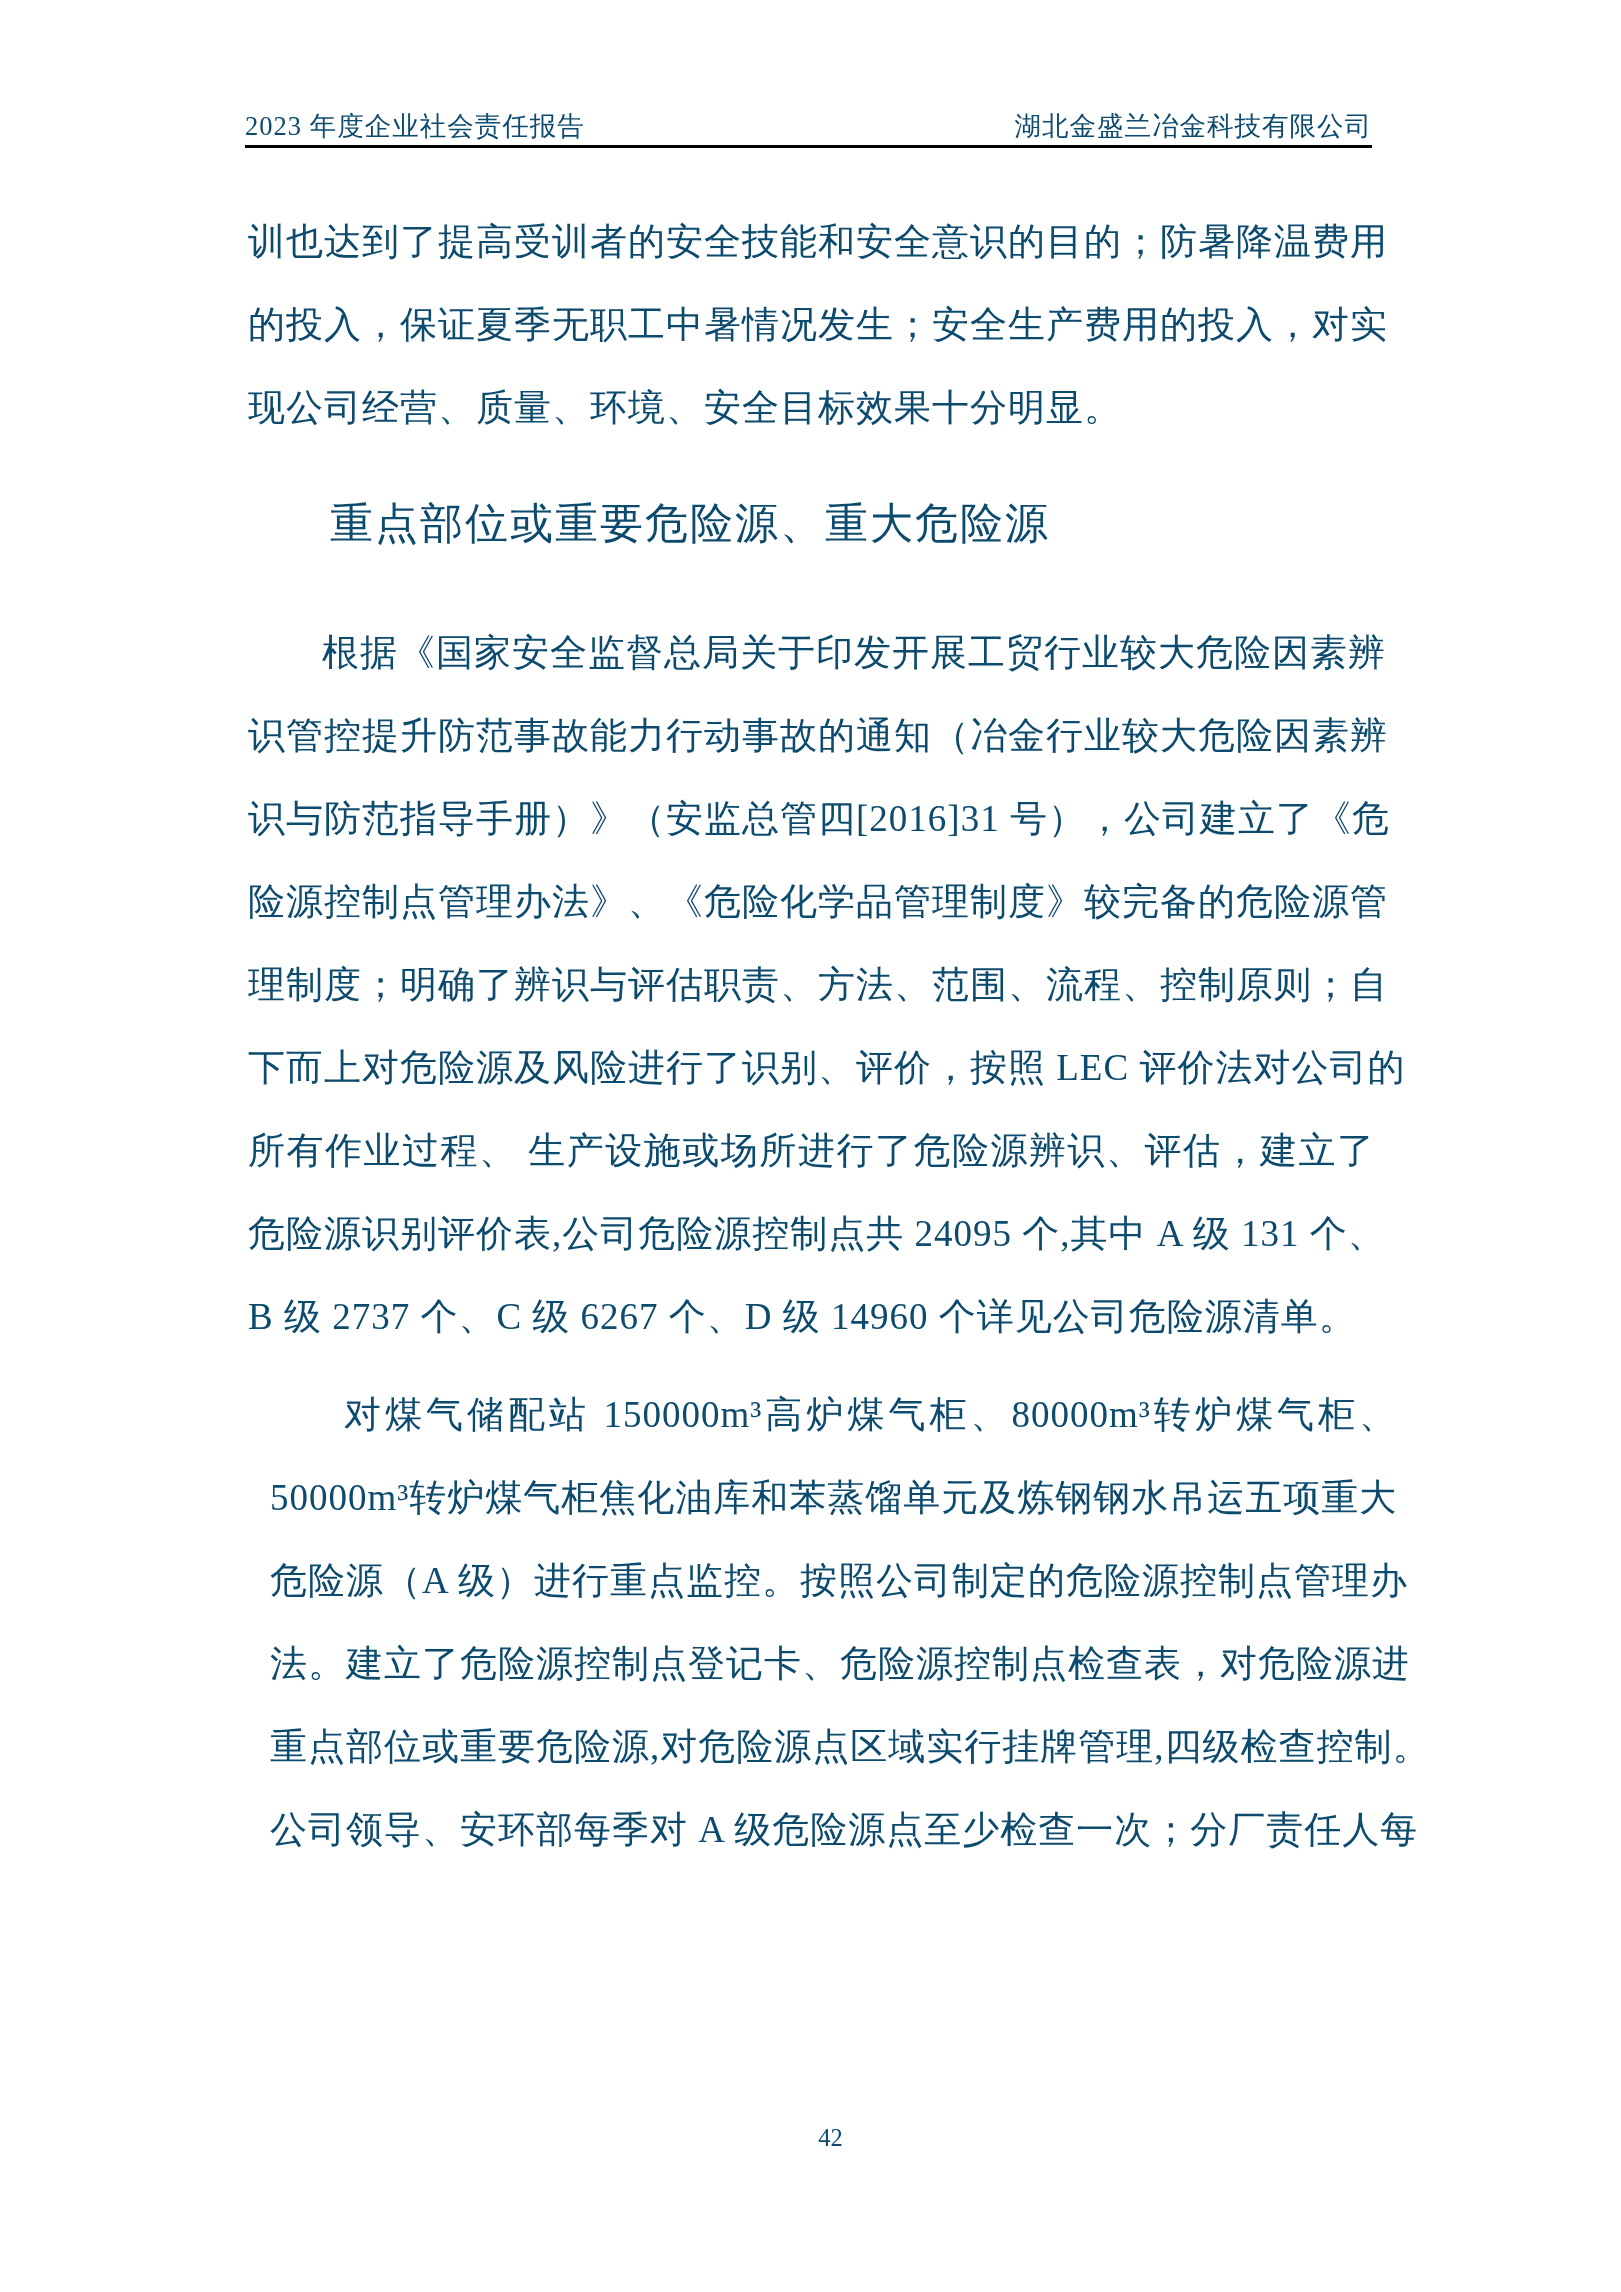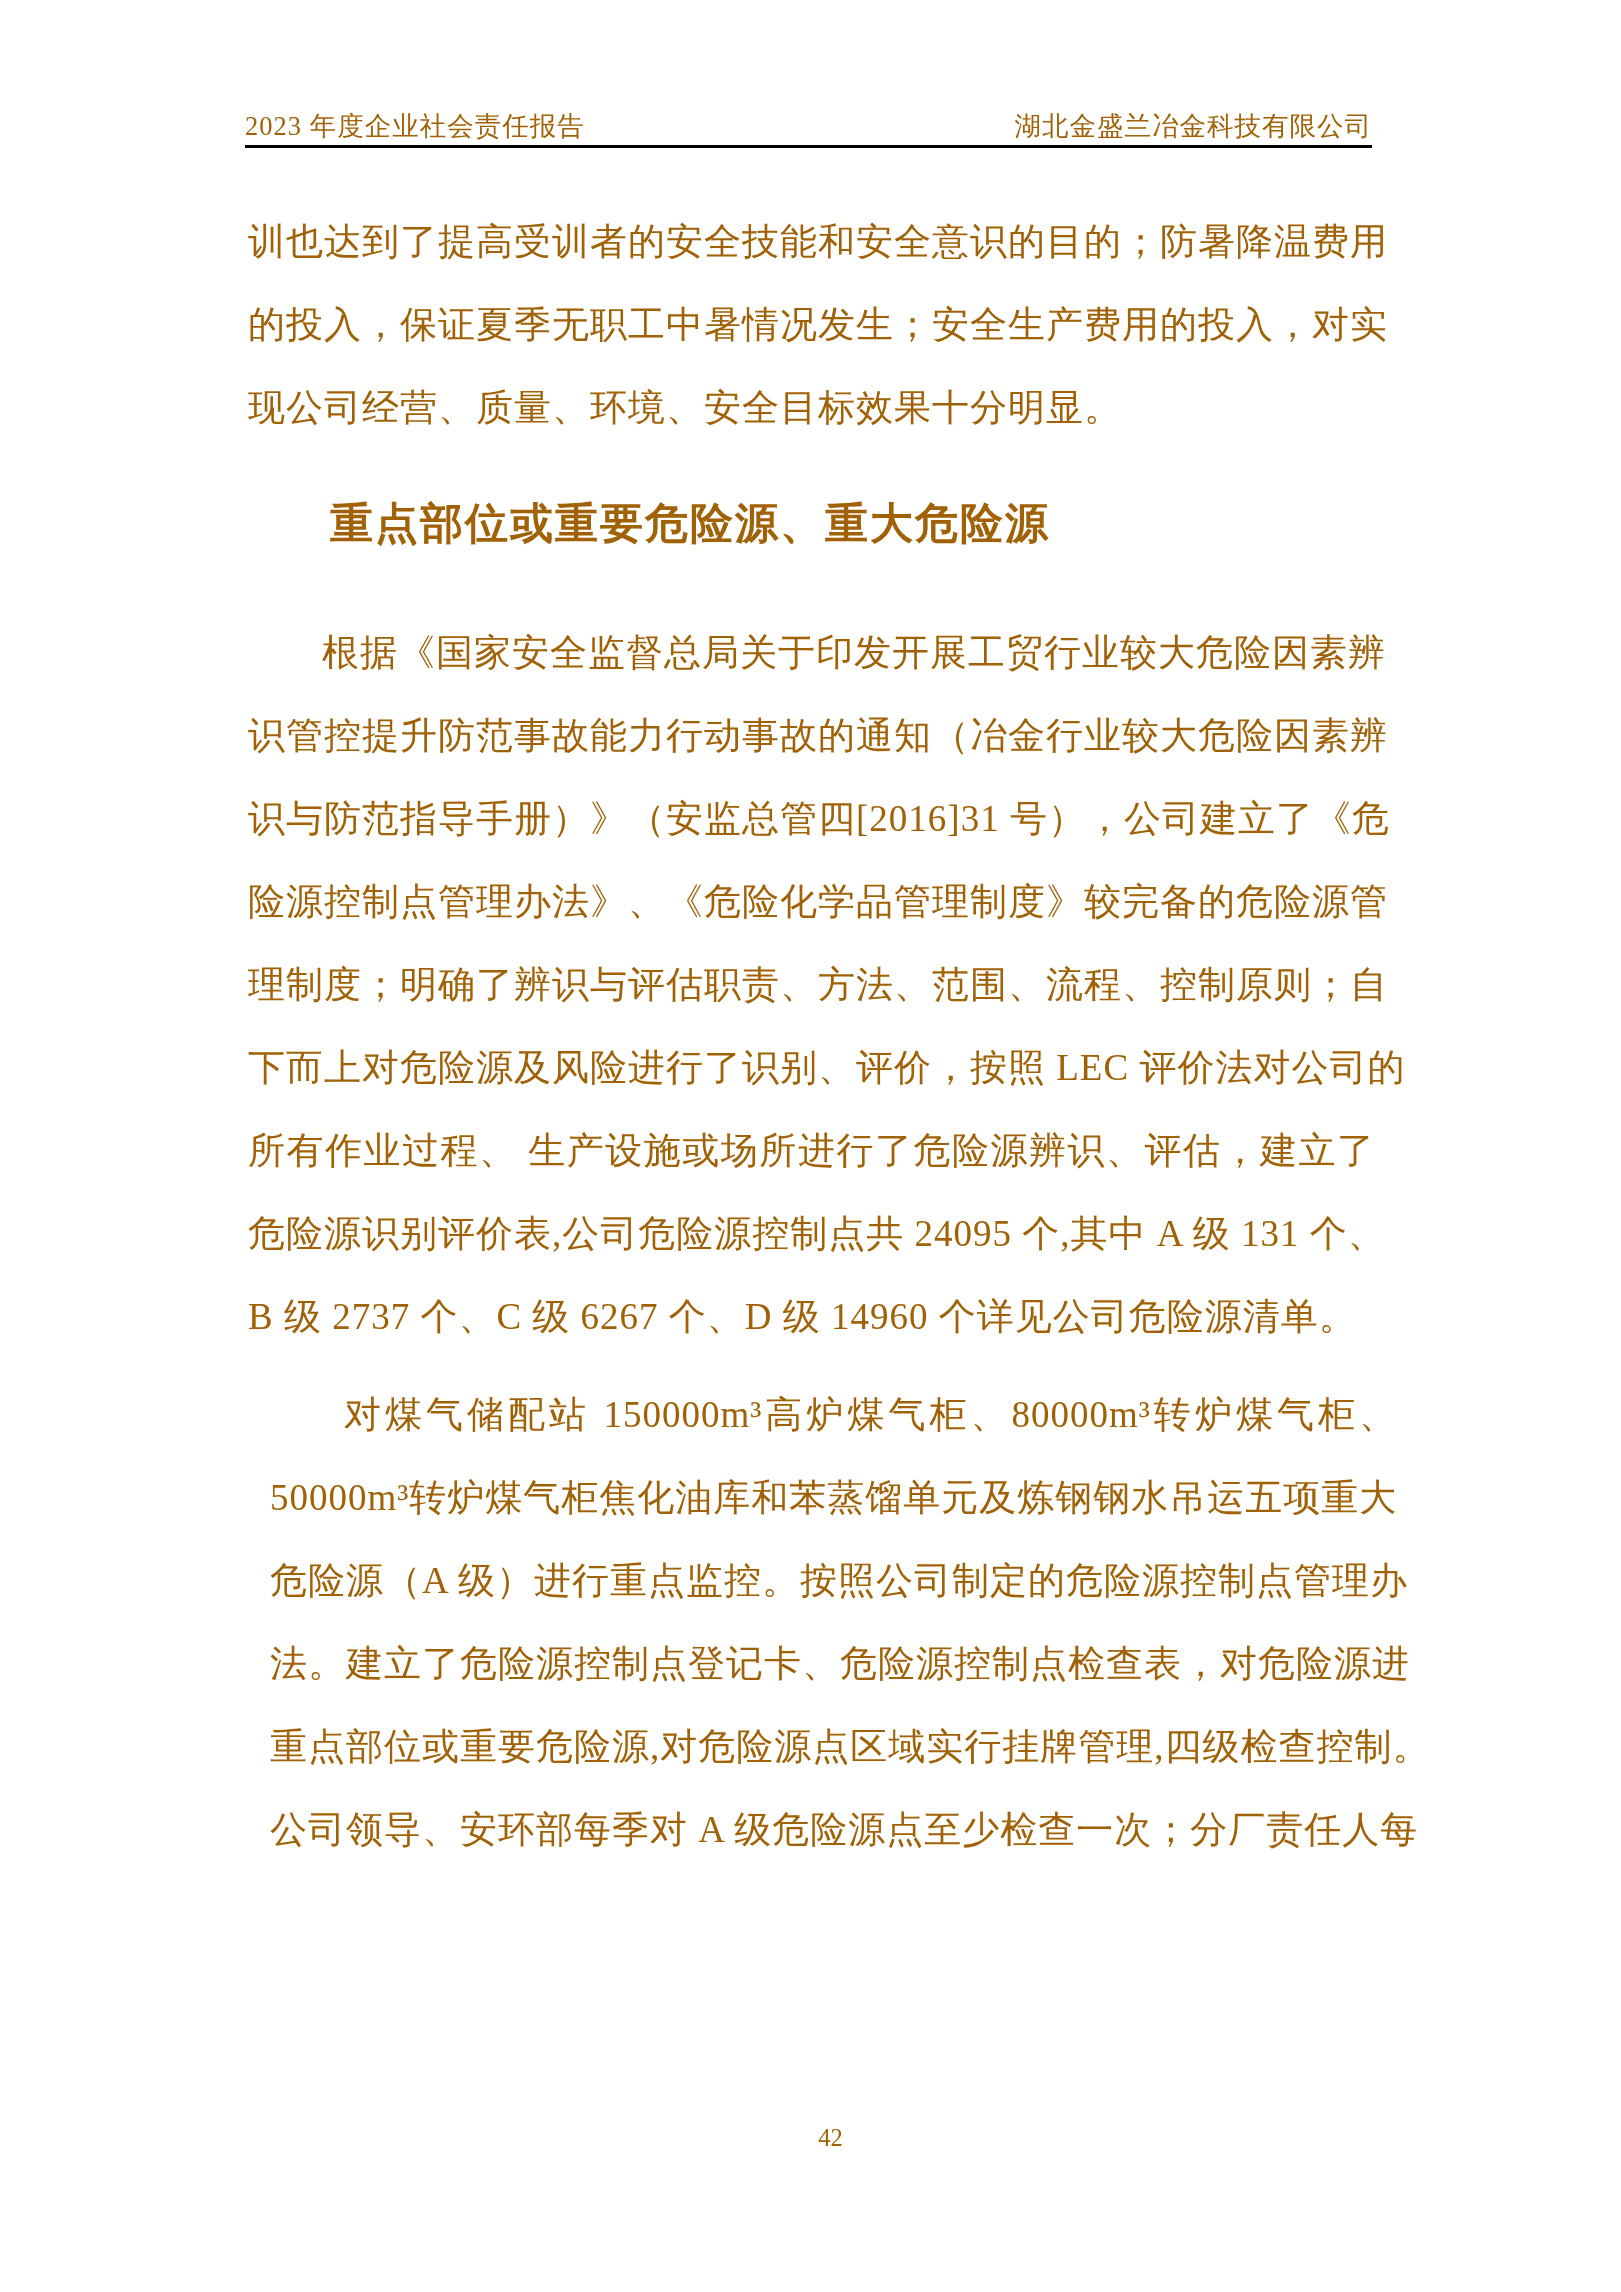--- a/index.html
+++ b/index.html
@@ -3,21 +3,21 @@
 <meta charset="utf-8">
 <style>
   * { margin: 0; padding: 0; box-sizing: border-box; }
   html, body { background: #888; }
   .page {
     position: relative;
     width: 1621px;
     height: 2293px;
     margin: 0 auto;
     background: #ffffff;
-    color: #a16207;
+    color: #0c4a6e;
     font-family: "Liberation Serif", "DejaVu Serif", serif;
     overflow: hidden;
   }
   .header {
     position: absolute;
     left: 245px;
     top: 110px;
     width: 1127px;
     display: flex;
     justify-content: space-between;
@@ -28,21 +28,21 @@
     border-bottom: 3.9px solid #000000;
     letter-spacing: 1px;
   }
   .section-heading {
     position: absolute;
     left: 248px;
     top: 496px;
     width: 1125px;
     padding-left: 82px;
     font-family: "Liberation Sans", "DejaVu Sans", sans-serif;
-    font-weight: bold;
+    font-weight: normal;
     font-size: 43px;
     line-height: 55px;
     letter-spacing: 2px;
   }
   .para {
     position: absolute;
     left: 248px;
     width: 1127px;
     font-size: 37px;
   }

